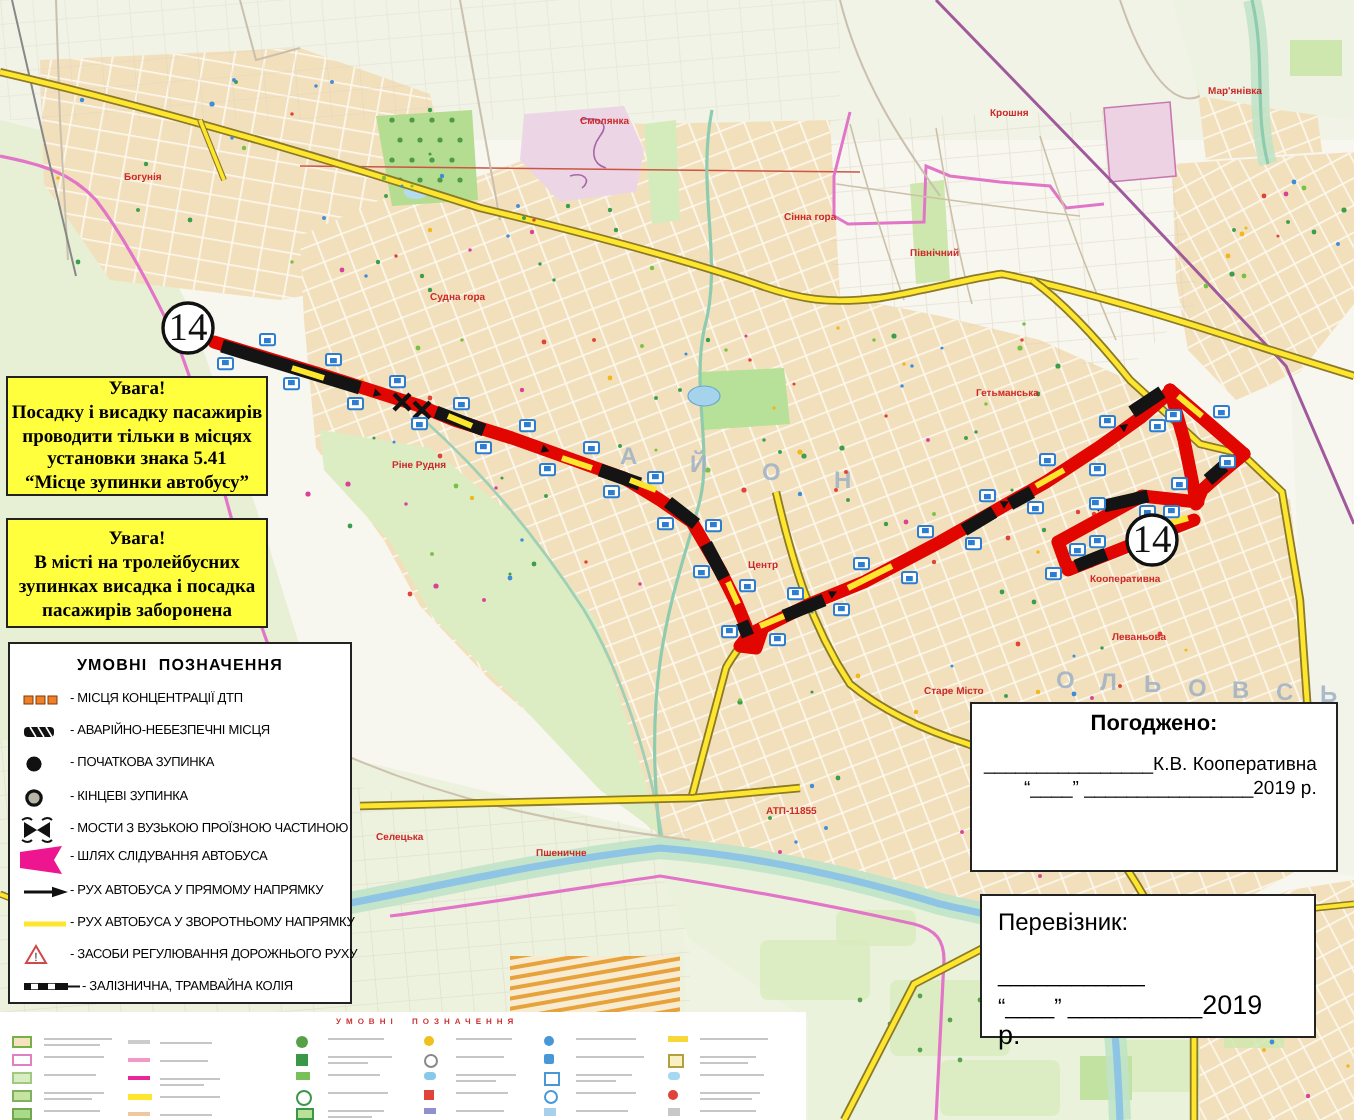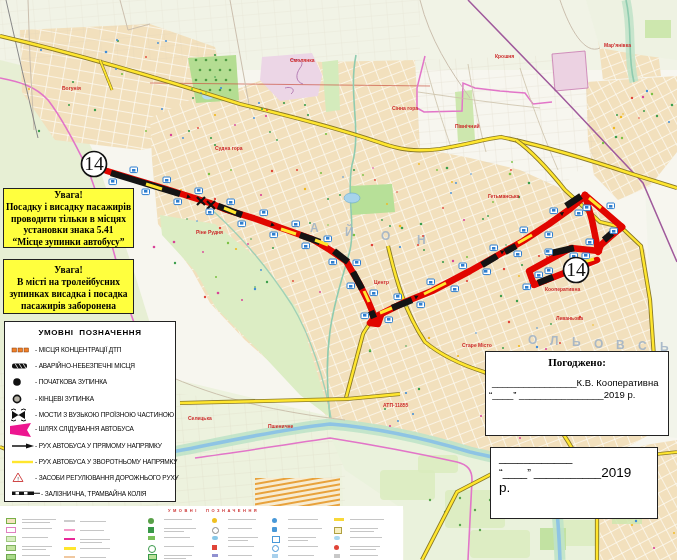--- a/index.html
+++ b/index.html
@@ -633,27 +633,28 @@
   <div class="leg-item" style="left:30px;top:73px;">- КІНЦЕВІ ЗУПИНКА</div>
   <div class="leg-item" style="left:30px;top:89px;">- МОСТИ З ВУЗЬКОЮ ПРОЇЗНОЮ ЧАСТИНОЮ</div>
   <div class="leg-item" style="left:30px;top:103px;">- ШЛЯХ СЛІДУВАННЯ АВТОБУСА</div>
   <div class="leg-item" style="left:30px;top:120px;">- РУХ АВТОБУСА У ПРЯМОМУ НАПРЯМКУ</div>
   <div class="leg-item" style="left:30px;top:136px;">- РУХ АВТОБУСА У ЗВОРОТНЬОМУ НАПРЯМКУ</div>
   <div class="leg-item" style="left:30px;top:152px;">- ЗАСОБИ РЕГУЛЮВАННЯ ДОРОЖНЬОГО РУХУ</div>
   <div class="leg-item" style="left:36px;top:168px;">- ЗАЛІЗНИЧНА, ТРАМВАЙНА КОЛІЯ</div>
 </div>
 
 <div class="box" style="left:485px;top:351px;width:184px;height:85px;text-align:center;font-size:9.5px;line-height:12px;">
-  <div style="font-weight:bold;font-size:11px;margin-top:4px;font-family:Liberation Serif, serif;">Погоджено:</div>
+  <div style="font-weight:bold;font-size:11px;margin-top:4px;">Погоджено:</div>
   <div style="margin-top:9px;text-align:left;padding-left:6px;">________________К.В. Кооперативна</div>
-  <div style="text-align:left;padding-left:3px;">“____” ________________2019 р.</div>
+  <div style="text-align:left;padding-left:26px;">“____” ________________2019 р.</div>
 </div>
 
 <div class="box" style="left:490px;top:447px;width:168px;height:72px;font-size:12px;">
-  <div style="margin:4px 0 0 8px;font-size:11px;">____________</div>
+  <div style="margin:6px 0 0 8px;">Перевізник:</div>
+  <div style="margin:14px 0 0 8px;font-size:11px;">____________</div>
   <div style="margin:1px 12px 0 8px;font-size:11px;">“____” ___________<span style="font-size:13.5px;">2019 р.</span></div>
 </div>
 
 <div style="position:absolute;left:0;top:506px;width:403px;height:54px;background:#fff;">
   <div style="position:absolute;left:168px;top:2px;font-size:4px;letter-spacing:2.5px;color:#cc3333;font-weight:bold;">УМОВНІ&nbsp;&nbsp;ПОЗНАЧЕННЯ</div>
 <div style="position:absolute;left:6px;top:12px;">
         <div style="width:8px;height:4px;background:#f5e3c0;border:0.5px solid #78b048;"></div>
       </div>
 <div class="strip-txt" style="left:22px;top:13px;width:34px;"></div>
 <div class="strip-txt" style="left:22px;top:16px;width:28px;"></div>

